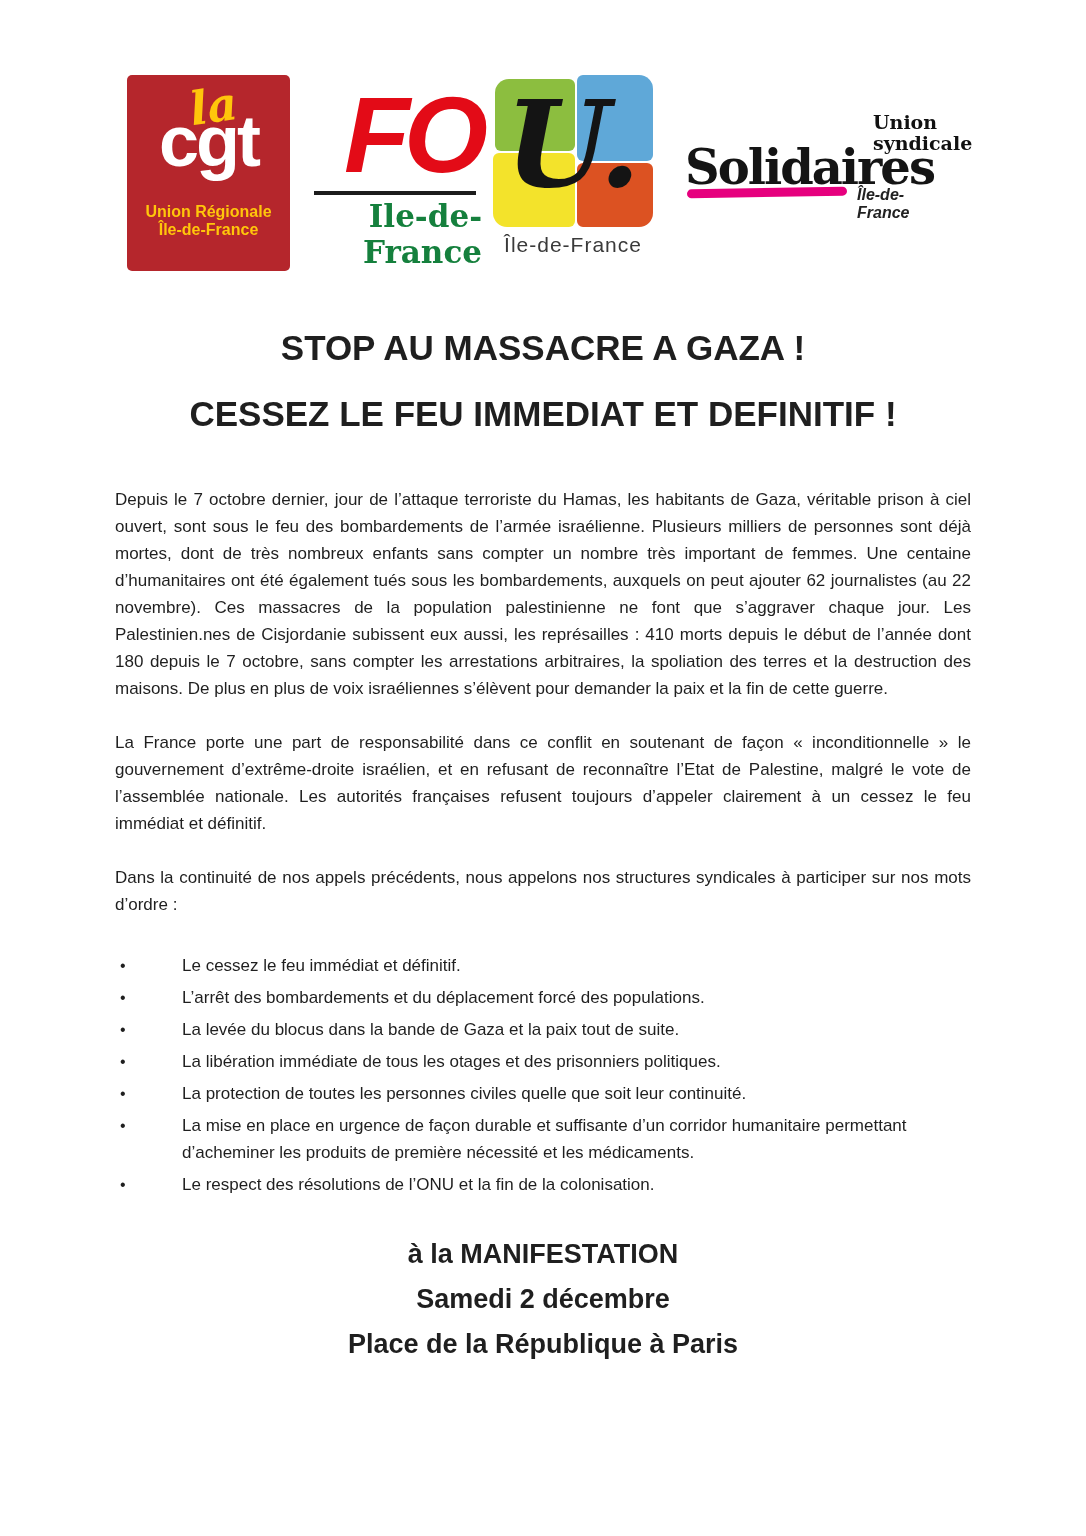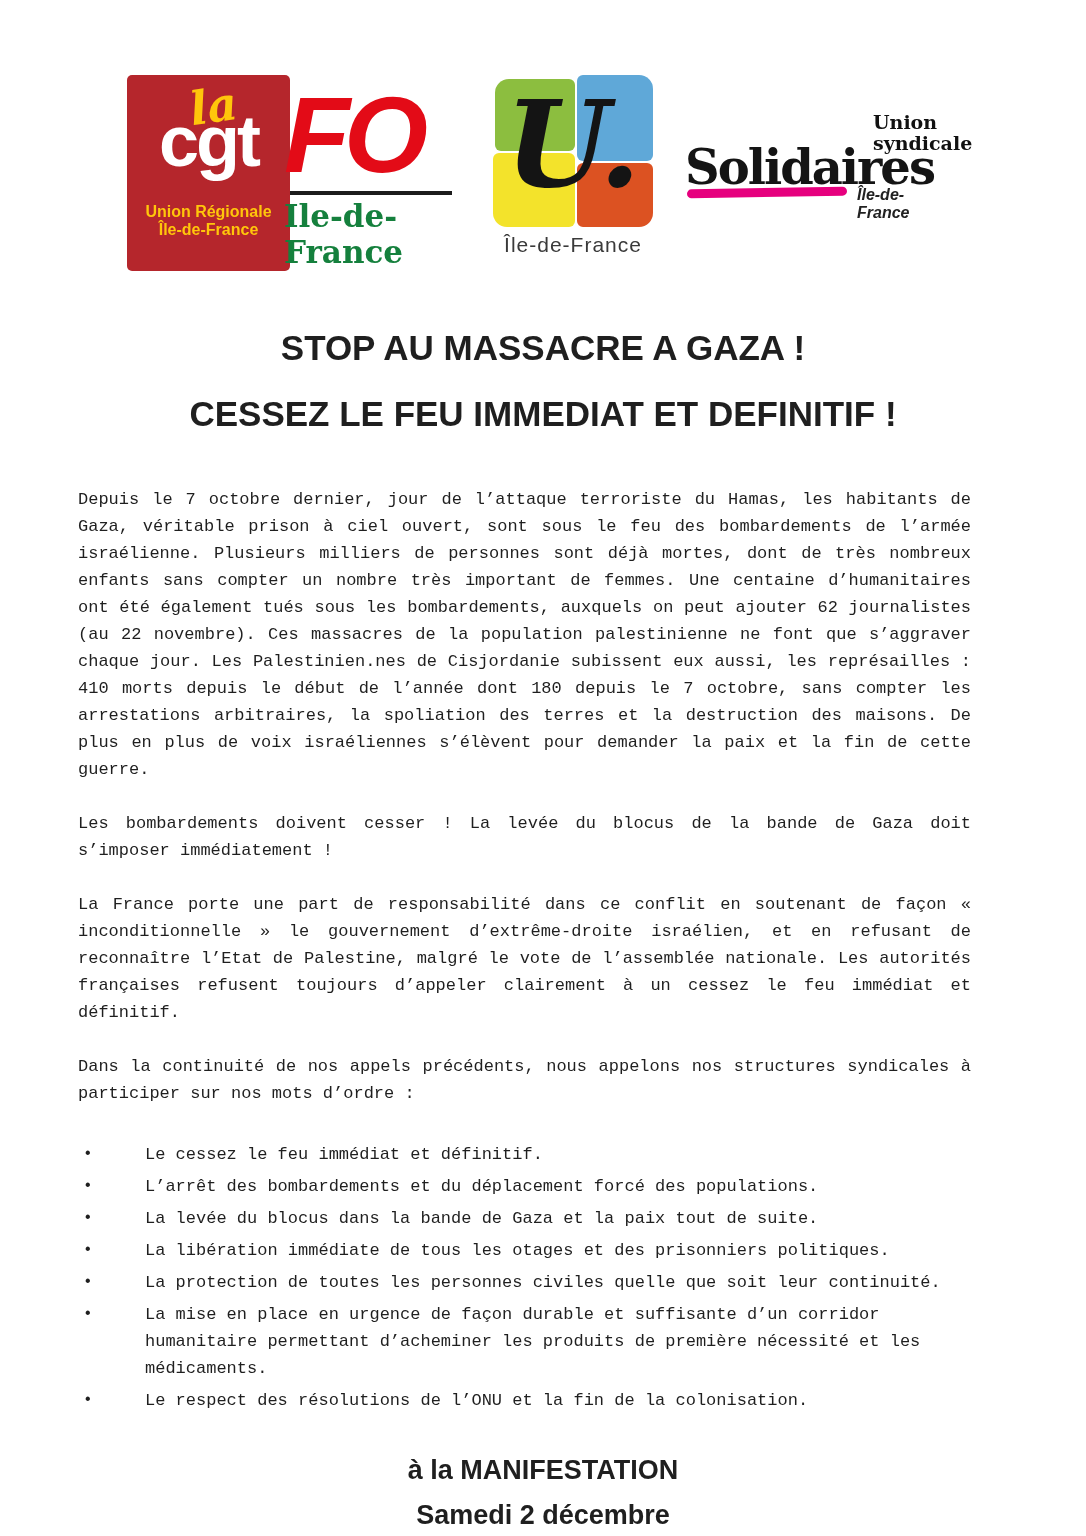--- a/index.html
+++ b/index.html
@@ -21,21 +21,21 @@
     color:var(--cgt-yellow, #ffc60b); font-size:46px; line-height:1;
     margin:8px 0 0 10px; transform:rotate(-8deg);
   }
   .cgt-acronym {
     font-weight:bold; color:#fff; font-size:72px; line-height:0.8;
     letter-spacing:-3px; margin-top:-16px;
   }
   .cgt-sub { color:var(--cgt-yellow, #ffc60b); font-weight:bold; font-size:16px; line-height:1.15; }
   .cgt-sub1 { margin-top:32px; }
 
-  .logo-fo { position:absolute; left:284px; top:12px; width:174px; text-align:left; }
+  .logo-fo { position:absolute; left:308px; top:12px; width:174px; text-align:right; }
   .fo-acronym {
     color:var(--fo-red, #e30b17); font-weight:800; font-style:italic;
     font-size:108px; line-height:0.95; letter-spacing:-6px;
   }
   .fo-rule { height:4px; background:#1c1c1c; margin:4px 6px 3px; }
   .fo-region {
     font-family:"DejaVu Serif", serif; font-weight:bold;
     font-size:31px; color:#15803d;
   }
 
@@ -72,21 +72,21 @@
     position:absolute; left:172px; top:74px;
     font-style:italic; font-weight:bold; font-size:16px; color:#222;
   }
 
   
   .title { font-size:35px; font-weight:700; text-align:center; margin:0; }
   .title1 { margin-top:46px; }
   .title2 { margin-top:26px; }
 
   
-  .body { margin:52px 115px 0 78px; font-size:17px; line-height:27px; text-align:justify;font-family:Liberation Mono, monospace; }
+  .body { margin:52px 115px 0 115px; font-size:17px; line-height:27px; text-align:justify; }
   .body p { margin:0 0 27px 0; }
   .bullets { list-style:none; margin:34px 0 0 0; padding:0; }
   .bullets li { display:flex; margin-bottom:5px; }
   .bullets .b { flex:0 0 62px; padding-left:5px; font-size:16px; }
   .bullets .t { flex:1; text-align:left; }
 
   
   .footer { margin-top:34px; text-align:center; font-weight:700; font-size:27px; line-height:45px; }
 </style>
 </head>
@@ -130,21 +130,20 @@
       <div class="sol-region">Île-de-France</div>
     </div>
 
   </div>
 
   <h1 class="title title1">STOP AU MASSACRE A GAZA !</h1>
   <h1 class="title title2">CESSEZ LE FEU IMMEDIAT ET DEFINITIF !</h1>
 
   <div class="body">
     <p>Depuis le 7 octobre dernier, jour de l’attaque terroriste du Hamas, les habitants de Gaza, véritable prison à ciel ouvert, sont sous le feu des bombardements de l’armée israélienne. Plusieurs milliers de personnes sont déjà mortes, dont de très nombreux enfants sans compter un nombre très important de femmes. Une centaine d’humanitaires ont été également tués sous les bombardements, auxquels on peut ajouter 62 journalistes (au 22 novembre). Ces massacres de la population palestinienne ne font que s’aggraver chaque jour. Les Palestinien.nes de Cisjordanie subissent eux aussi, les représailles : 410 morts depuis le début de l’année dont 180 depuis le 7 octobre, sans compter les arrestations arbitraires, la spoliation des terres et la destruction des maisons. De plus en plus de voix israéliennes s’élèvent pour demander la paix et la fin de cette guerre.</p>
-    <p>Les bombardements doivent cesser ! La levée du blocus de la bande de Gaza doit s’imposer immédiatement !</p>
     <p>La France porte une part de responsabilité dans ce conflit en soutenant de façon « inconditionnelle » le gouvernement d’extrême-droite israélien, et en refusant de reconnaître l’Etat de Palestine, malgré le vote de l’assemblée nationale. Les autorités françaises refusent toujours d’appeler clairement à un cessez le feu immédiat et définitif.</p>
     <p>Dans la continuité de nos appels précédents, nous appelons nos structures syndicales à participer sur nos mots d’ordre :</p>
 
     <ul class="bullets">
       <li>
         <span class="b">•</span>
         <span class="t">Le cessez le feu immédiat et définitif.</span>
       </li>
       <li>
         <span class="b">•</span>

